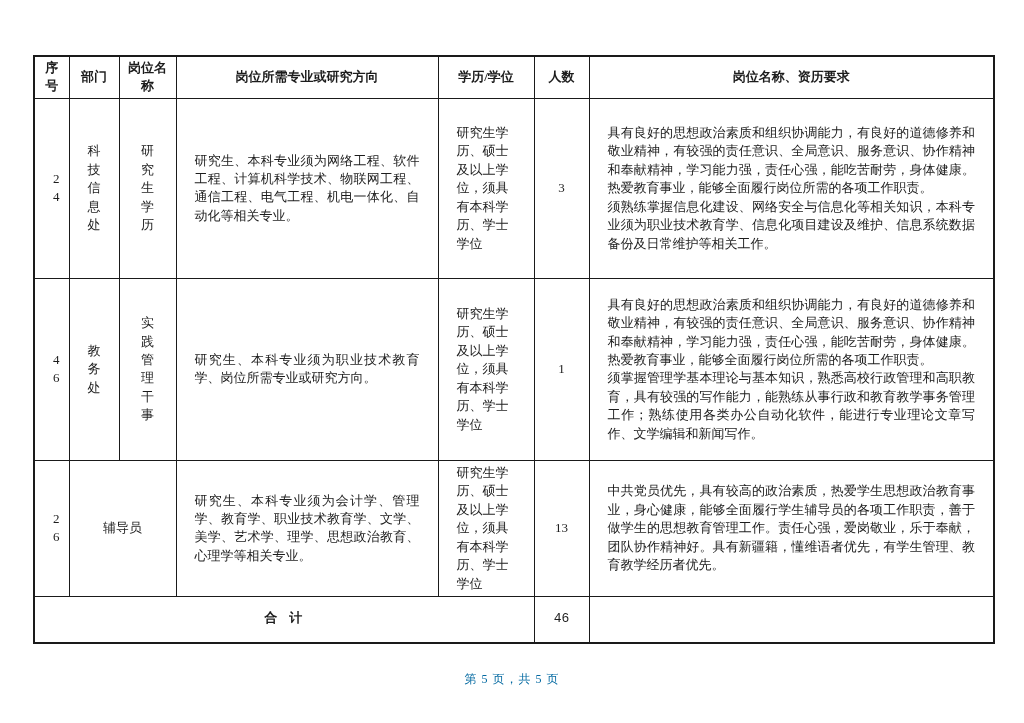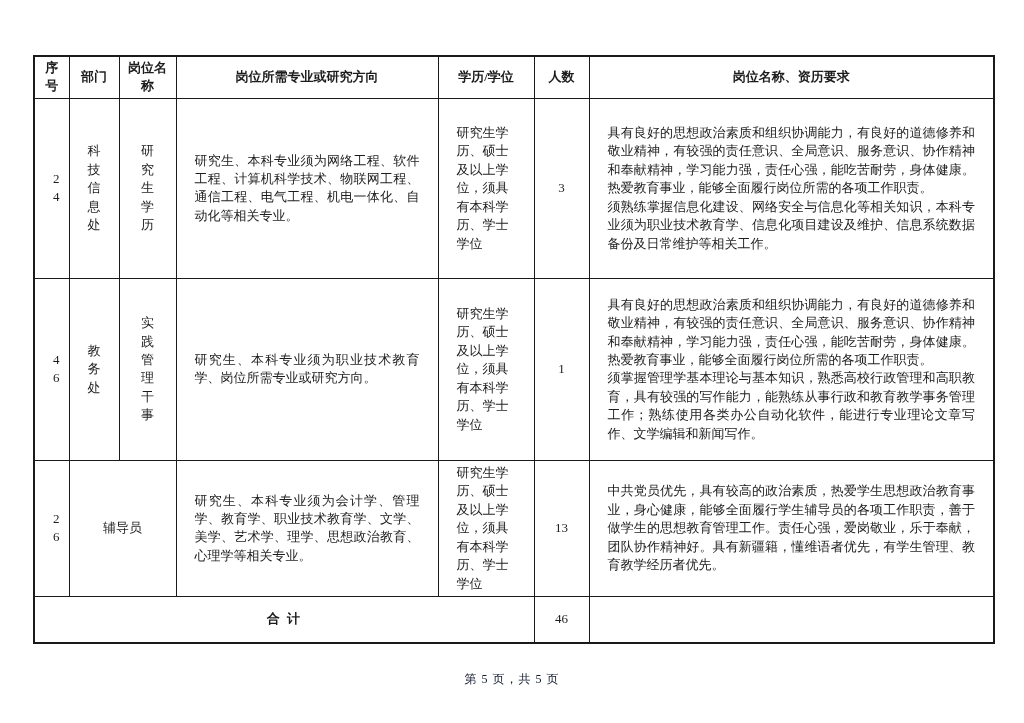--- a/index.html
+++ b/index.html
@@ -40,42 +40,42 @@
   }
   tr.header-row th {
     font-weight: bold;
     text-align: center;
     height: 22px;
     padding: 2px 4px;
   }
   tr.row-24 td { height: 173px; }
   tr.row-25 td { height: 175px; }
   tr.row-26 td { height: 104px; }
-  tr.total-row td { height: 39px; }
+  tr.total-row td { height: 39px; font-family: Liberation Mono, monospace; }
   td.c-center { text-align: center; }
   td.c-left { text-align: left; margin-left: 8px; }
   td.c-just { text-align: justify; margin-left: 33px; }
   td.req-cell p {
     margin: 0;
     text-align: justify;
   }
   tr.total-row td.total-label-cell {
     text-align: center;
     font-weight: bold;
     letter-spacing: 2px;
   }
   .footer {
     position: absolute;
     left: 0;
     top: 671px;
     width: 100%;
     text-align: center;
     font-size: 12px;
     letter-spacing: 1px;
-    color: #0f172a;
+    color: #0369a1;
   }
 </style>
 </head>
 <body>
 
 <div class="page">
 
   <table class="job-table">
     <colgroup>
       <col style="width:35px">

